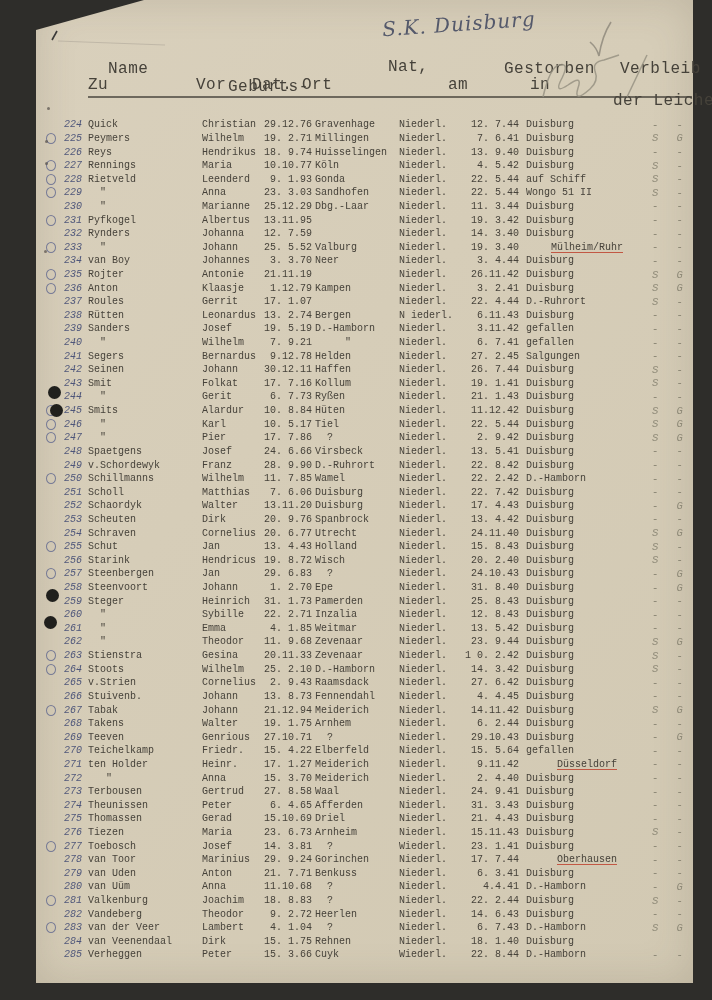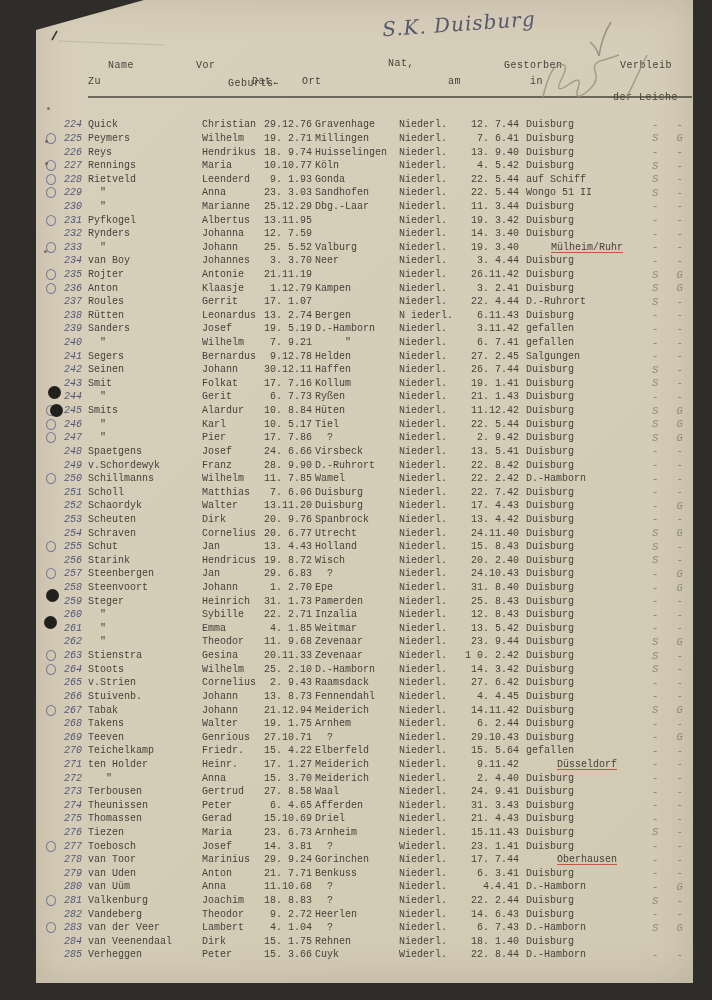--- a/index.html
+++ b/index.html
@@ -5,21 +5,21 @@
   html,body{margin:0;padding:0;background:#2e2d2a;}
   #stage{position:relative;width:712px;height:1000px;overflow:hidden;
          font-family:"Liberation Mono","DejaVu Sans Mono",monospace;}
   
   #paper{position:absolute;left:36px;top:0;width:657px;height:983px;
          background:linear-gradient(135deg,#d9d0bc 0%,#d6cdb8 40%,#d2c9b3 100%);
          box-shadow:inset 0 0 40px rgba(90,80,60,.18);}
   #corner-wedge{position:absolute;left:36px;top:0;width:108px;height:30px;
          background:#2e2d2a;clip-path:polygon(0 0,100% 0,0 100%);}
   
-  .hlabel{position:absolute;font-size:10px;color:#46423a;letter-spacing:.5px;white-space:pre;}
+  .hlabel{position:absolute;font-size:16px;color:#46423a;letter-spacing:.5px;white-space:pre;}
   #header-rule{position:absolute;left:88px;top:96px;width:604px;height:2px;
          background:#4a463e;opacity:.75;}
   
   #hand-note{position:absolute;left:382px;top:12px;font-family:"DejaVu Serif",serif;
          font-style:italic;font-size:20px;color:#474d63;transform:rotate(-4deg);
          letter-spacing:1px;opacity:.9;}
   
   #table-body{position:absolute;left:36px;top:118px;width:710px;}
   .row{display:flex;align-items:center;height:13.62px;font-size:10px;color:#46423a;
        padding-left:10px;white-space:pre;}
@@ -53,21 +53,21 @@
   <div id="corner-wedge"></div>
 
   <div id="hand-note">S.K. Duisburg</div>
 
   <div class="hlabel" style="left:108px;top:60px;">Name</div>
   <div class="hlabel" style="left:228px;top:60px;margin-top:18px;">Geburts-</div>
   <div class="hlabel" style="left:388px;top:58px;">Nat,</div>
   <div class="hlabel" style="left:504px;top:60px;">Gestorben</div>
   <div class="hlabel" style="left:620px;top:60px;">Verbleib</div>
   <div class="hlabel" style="left:88px;top:76px;">Zu</div>
-  <div class="hlabel" style="left:196px;top:60px;text-align:right;">Vor</div>
+  <div class="hlabel" style="left:196px;top:76px;text-align:right;">Vor</div>
   <div class="hlabel" style="left:252px;top:76px;">Dat.</div>
   <div class="hlabel" style="left:302px;top:76px;font-family:Liberation Mono, monospace;">Ort</div>
   <div class="hlabel" style="left:448px;top:76px;">am</div>
   <div class="hlabel" style="left:530px;top:76px;">in</div>
   <div class="hlabel" style="left:613px;top:76px;margin-top:16px;">der Leiche</div>
   <div id="header-rule"></div>
 
   <div id="table-body">
     <div class="row">
       <span class="c-circ"></span>

